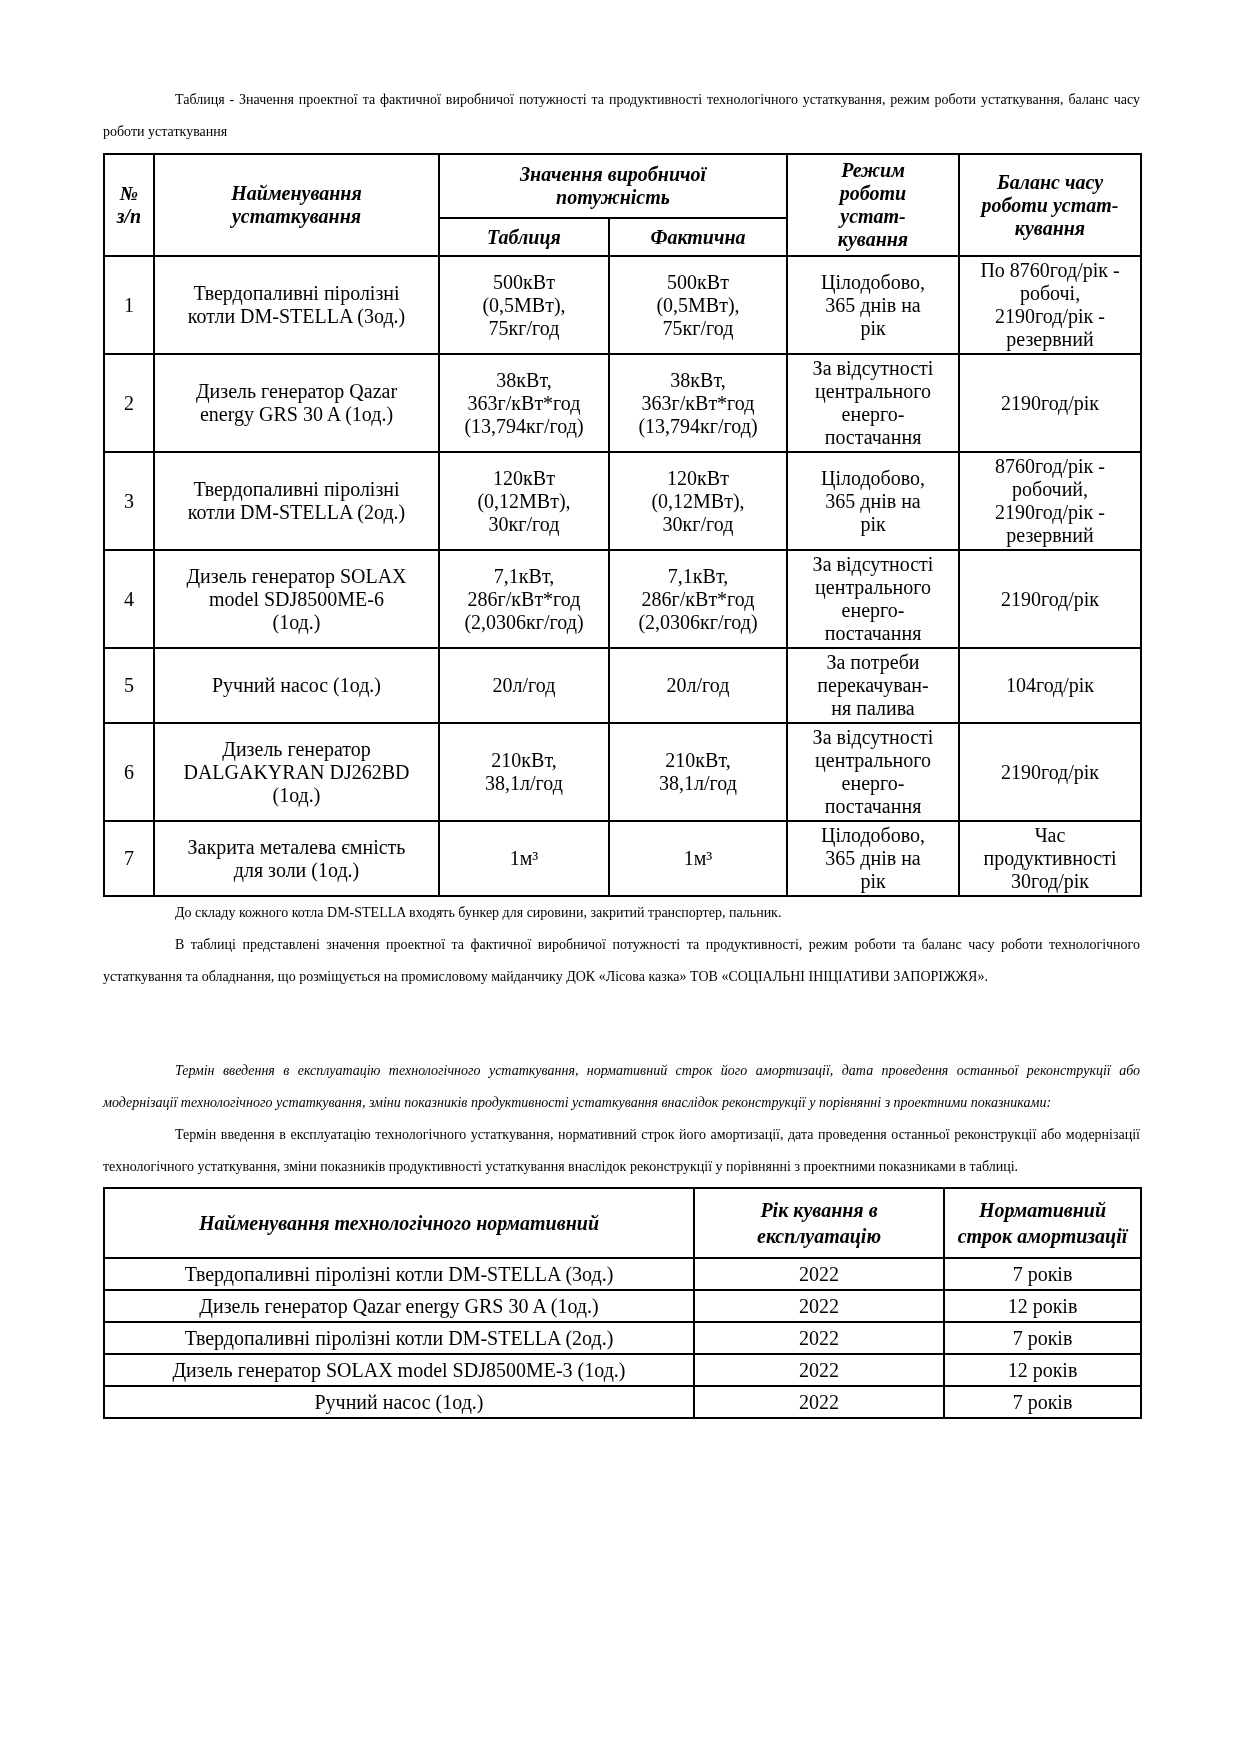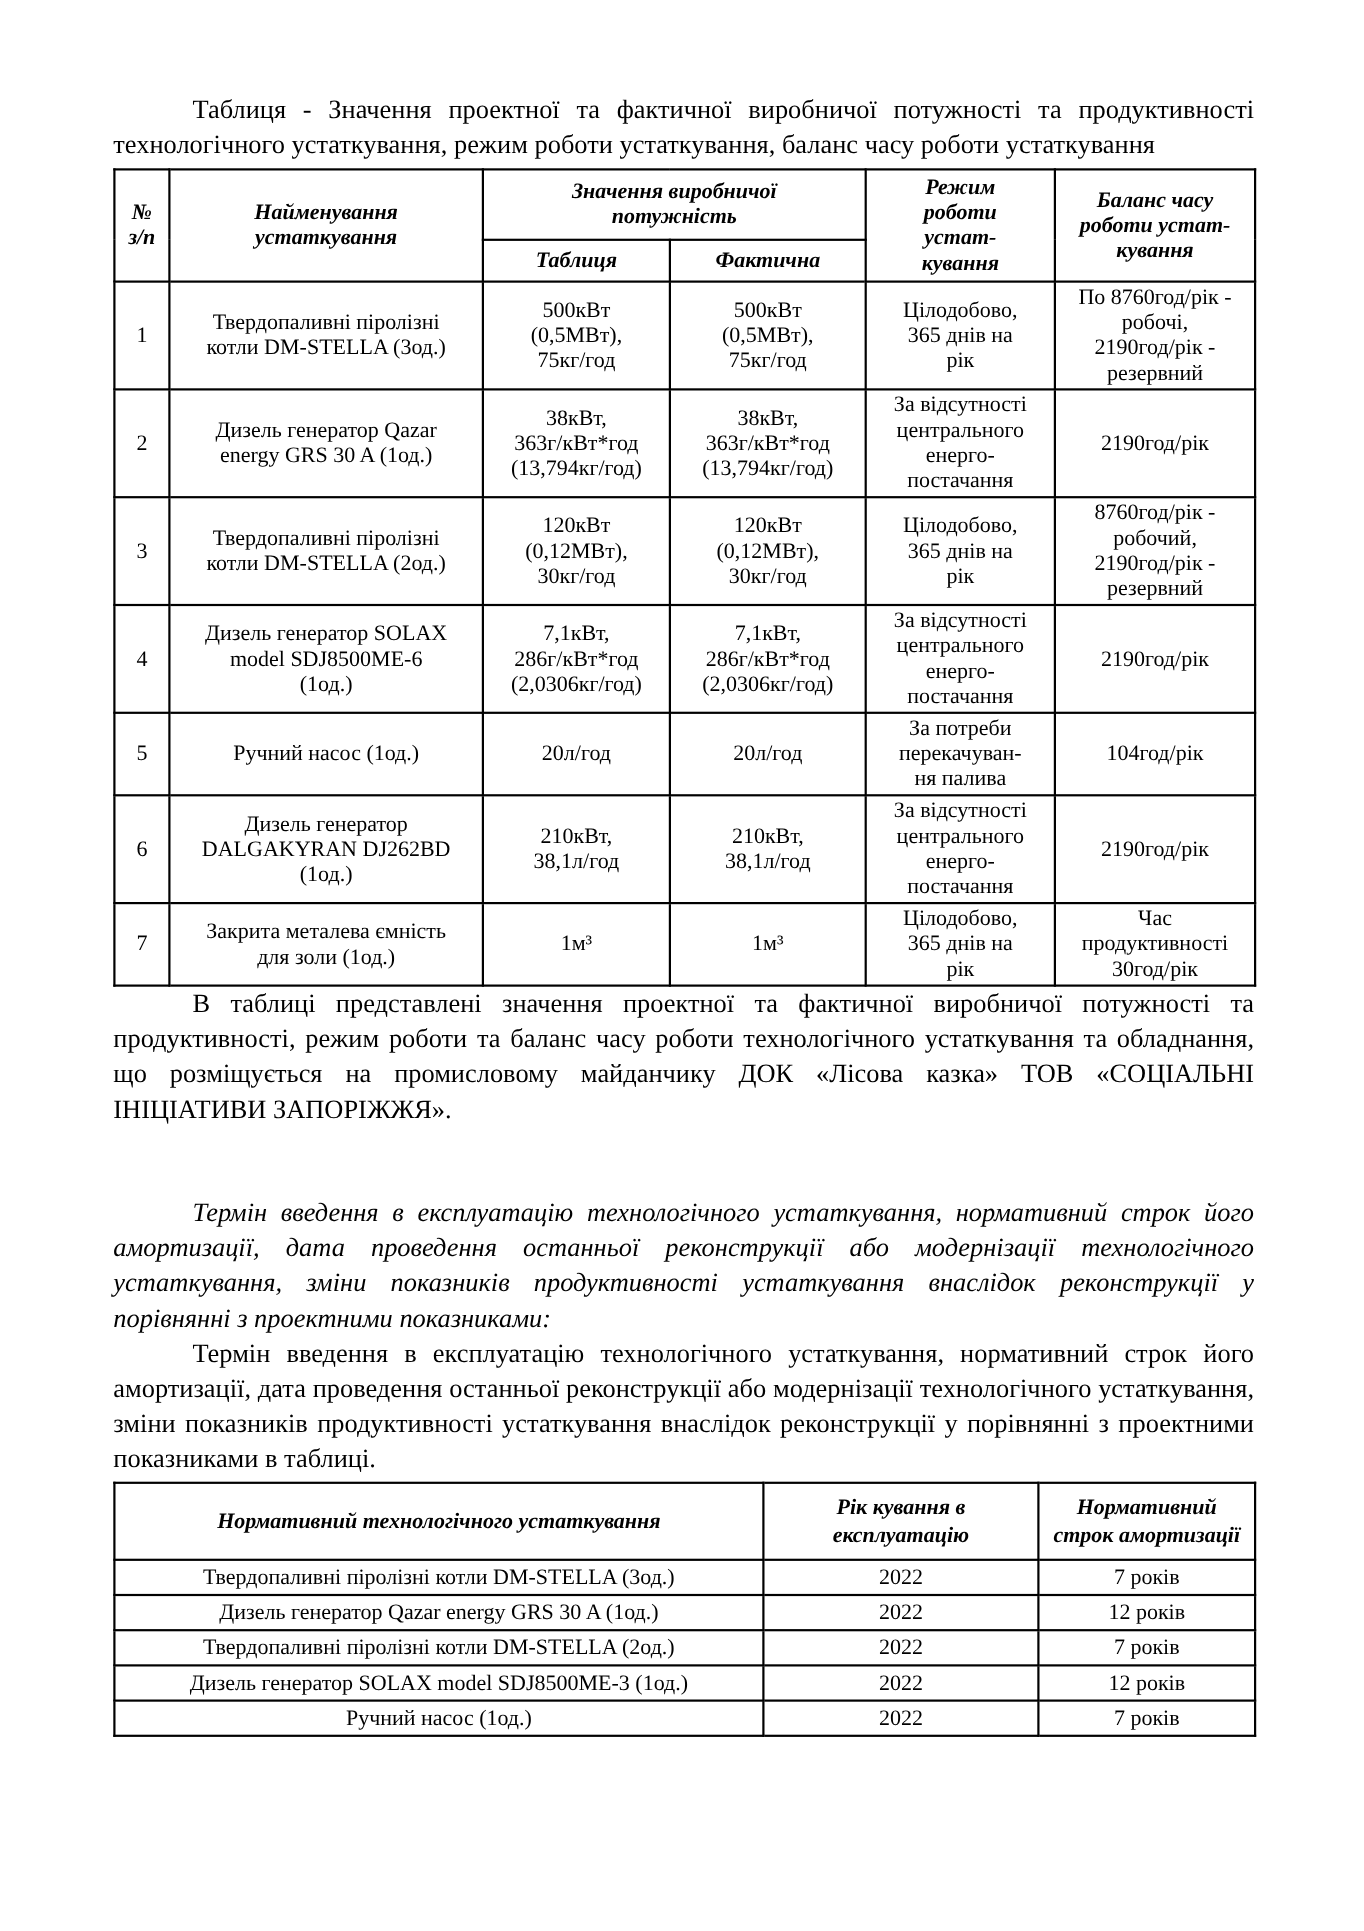--- a/index.html
+++ b/index.html
@@ -10,21 +10,21 @@
     color: #000000;
   }
   .page {
     position: relative;
     width: 1240px; height: 1755px;
     padding: 84px 100px 0 103px;
     background: #ffffff;
     overflow: hidden;
   }
   .body-text {
-    font-size: 24px;
+    font-size: 14px;
     line-height: 32px;
     text-align: justify;
     text-indent: 72px;
     font-family: Liberation Serif, serif;
   }
   .italic-text { font-style: italic; }
   .gap-before { margin-top: 62px; }
 
   table {
     width: 100%;
@@ -197,33 +197,34 @@
         <td>Цілодобово,
 365 днів на
 рік</td>
         <td>Час
 продуктивності
 30год/рік</td>
       </tr>
     </tbody>
   </table>
 
+  <p class="body-text">До складу кожного котла DM-STELLA входять бункер для сировини, закритий транспортер, пальник.</p>
   <p class="body-text">В таблиці представлені значення проектної та фактичної виробничої потужності та продуктивності, режим роботи та баланс часу роботи технологічного устаткування та обладнання, що розміщується на промисловому майданчику ДОК «Лісова казка» ТОВ «СОЦІАЛЬНІ ІНІЦІАТИВИ ЗАПОРІЖЖЯ».</p>
   <p class="body-text italic-text gap-before">Термін введення в експлуатацію технологічного устаткування, нормативний строк його амортизації, дата проведення останньої реконструкції або модернізації технологічного устаткування, зміни показників продуктивності устаткування внаслідок реконструкції у порівнянні з проектними показниками:</p>
   <p class="body-text">Термін введення в експлуатацію технологічного устаткування, нормативний строк його амортизації, дата проведення останньої реконструкції або модернізації технологічного устаткування, зміни показників продуктивності устаткування внаслідок реконструкції у порівнянні з проектними показниками в таблиці.</p>
 
   <table class="t2">
     <colgroup>
       <col style="width:590px">
       <col style="width:250px">
       <col style="width:197px">
     </colgroup>
     <thead>
       <tr>
-        <th>Нормативний технологічного устаткування</th>
+        <th>Найменування технологічного нормативний</th>
         <th>Рік кування в
 експлуатацію</th>
         <th>Нормативний
 строк амортизації</th>
       </tr>
     </thead>
     <tbody>
       <tr>
         <td>Твердопаливні піролізні котли DM-STELLA (3од.)</td>
         <td>2022</td>

